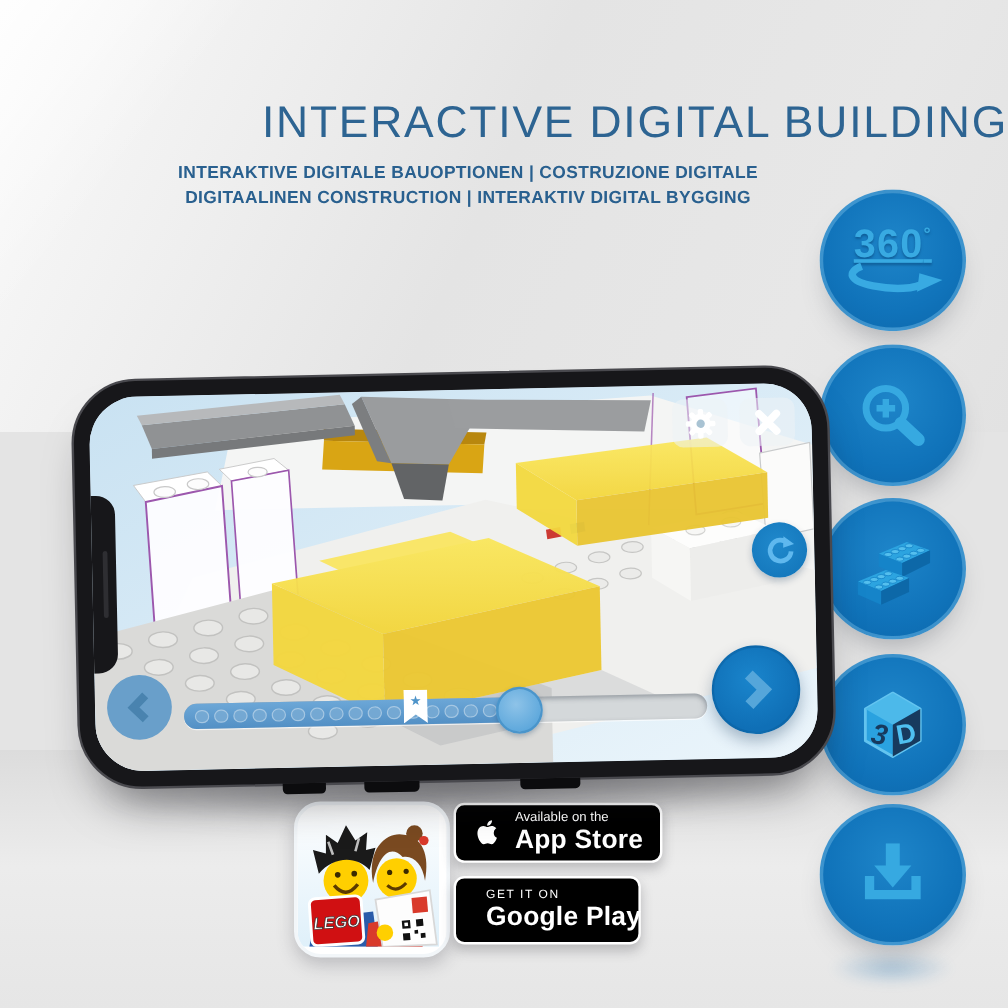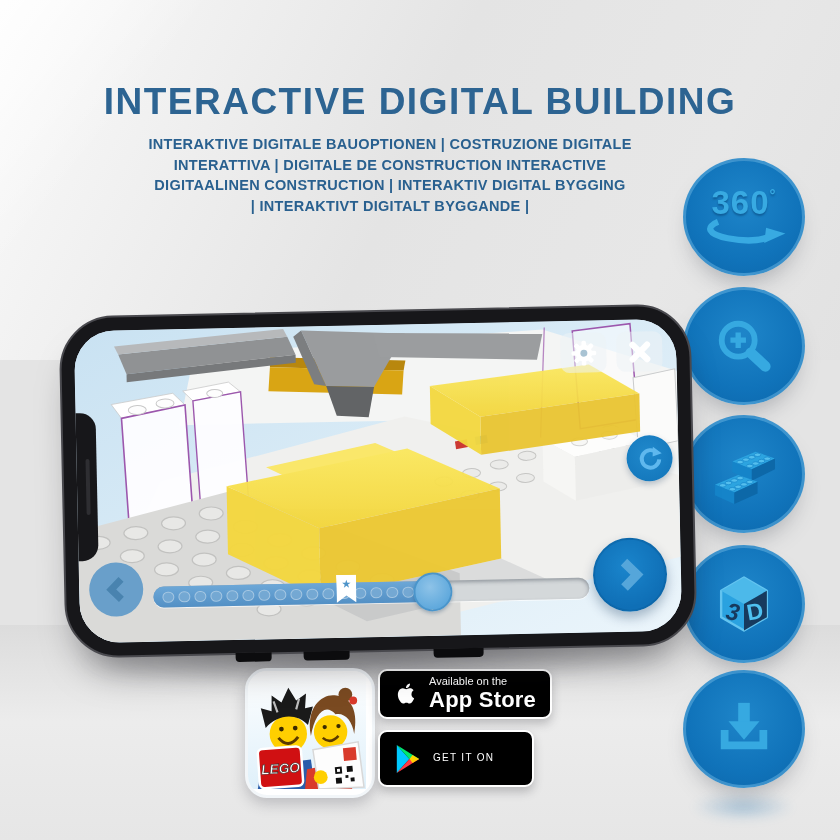--- a/index.html
+++ b/index.html
@@ -9,34 +9,34 @@
     background:#e4e4e4;
   }
   
   .bg-top{position:absolute;left:0;top:0;width:840px;height:360px;z-index:0;
     background:linear-gradient(115deg,#fafafa 0%,#f0f0f0 22%,#e4e4e4 48%,#e7e7e7 78%,#e2e2e2 100%);}
   .bg-fold{position:absolute;left:0;top:0;width:420px;height:260px;z-index:0;
     background:linear-gradient(128deg,rgba(255,255,255,.85) 0%,rgba(255,255,255,0) 34%);}
   .bg-floor{position:absolute;left:0;bottom:0;width:840px;height:215px;z-index:0;
     background:linear-gradient(180deg,#dcdcdc 0%,#ececec 45%,#e6e6e6 100%);}
 
-  .page-title{position:absolute;left:0;right:0;top:56px;z-index:2;text-align:center;
-    font-size:37px;font-weight:700;letter-spacing:1.5px;color:#2d6492;}
+  .page-title{position:absolute;left:0;right:0;top:56px;z-index:2;text-align:right;
+    font-size:37px;font-weight:400;letter-spacing:1.5px;color:#2d6492;}
   .subtitle{position:absolute;left:30px;top:134px;width:720px;z-index:2;text-align:center;
     font-size:14.5px;line-height:20.5px;font-weight:700;letter-spacing:.3px;color:#29608f;}
 
   
   .feature{position:absolute;left:683px;width:116px;height:112px;border-radius:50%;z-index:1;
     background:radial-gradient(circle at 50% 38%,#1e85c9 0%,#1073ba 62%,#0c67ab 100%);
     border:3px solid rgba(98,175,222,.55);
     box-shadow:0 14px 22px -8px rgba(70,75,85,.35);
     display:flex;align-items:center;justify-content:center;}
   .f360{display:flex;flex-direction:column;align-items:center;margin-top:-4px;}
   .f360 .t{color:#38aae2;font-weight:700;font-size:33px;letter-spacing:1px;
-    text-shadow:0 2px 2px rgba(8,70,120,.55);line-height:1;}
+    text-shadow:0 2px 2px rgba(8,70,120,.55);line-height:1;text-decoration:underline;}
   .f360 .t sup{font-size:15px;vertical-align:14px;}
   .circle-reflection{position:absolute;left:691px;top:792px;width:104px;height:30px;z-index:0;
     background:radial-gradient(ellipse at center,rgba(18,110,180,.28),rgba(18,110,180,0) 70%);
     filter:blur(4px);}
 
   
   .phone-shadow{position:absolute;left:78px;top:628px;width:592px;height:60px;z-index:1;
     background:radial-gradient(ellipse at center,rgba(40,40,48,.38),rgba(40,40,48,0) 72%);
     filter:blur(8px);transform:rotate(-1.2deg);}
   .phone{position:absolute;left:62px;top:310px;width:628px;height:338px;z-index:5;
@@ -102,23 +102,21 @@
 <body>
 
 <div class="bg-top"></div>
 <div class="bg-fold"></div>
 <div class="bg-floor"></div>
 
 <h1 class="page-title">INTERACTIVE DIGITAL BUILDING</h1>
 
 <div class="subtitle">
   <div>INTERAKTIVE DIGITALE BAUOPTIONEN | COSTRUZIONE DIGITALE</div>
-  <div>INTERATTIVA | DIGITALE DE CONSTRUCTION INTERACTIVE</div>
   <div>DIGITAALINEN CONSTRUCTION | INTERAKTIV DIGITAL BYGGING</div>
-  <div>| INTERAKTIVT DIGITALT BYGGANDE |</div>
 </div>
 
 <div class="feature" style="top:158px;">
   <div class="f360">
     <div class="t"><span>360</span><sup>°</sup></div>
     <svg width="84" height="25" viewBox="0 0 86 26">
       <path d="M16 3 C 3 8, 5 16, 26 20 C 44 23.5, 62 23, 72 17" stroke="#38aae2" stroke-width="6.5" fill="none"></path>
       <polygon points="66,9 86,15 64,25" fill="#38aae2"></polygon>
     </svg>
   </div>
@@ -437,14 +435,15 @@
 
 <a class="store-badge badge-gplay">
   <svg width="28" height="32" viewBox="0 0 100 100">
     <polygon points="10,0 55,50 10,100" fill="#00c9ff"></polygon>
     <polygon points="10,0 90,50 55,50" fill="#00e96c"></polygon>
     <polygon points="10,100 55,50 90,50" fill="#ff3a44"></polygon>
     <polygon points="66,36 90,50 66,64 56,50" fill="#ffd000"></polygon>
   </svg>
   <span class="badge-text">
     <span class="badge-tagline gp-tagline">GET IT ON</span>
+    <span class="badge-store">Google Play</span>
   </span>
 </a>
 
 </body></html>

